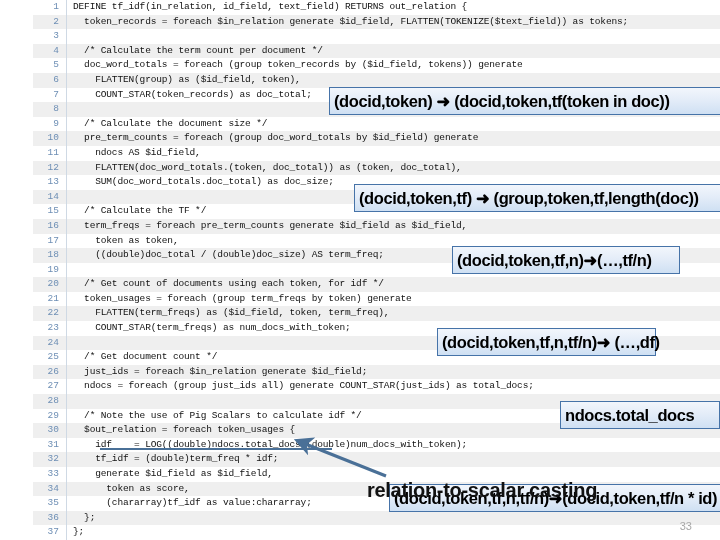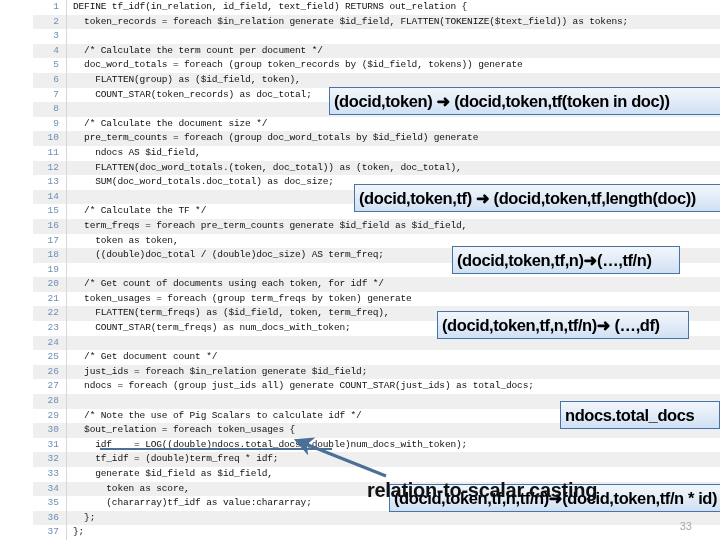--- a/index.html
+++ b/index.html
@@ -173,23 +173,23 @@
     <defs>
       <marker id="arrowhead" markerWidth="6" markerHeight="6" refX="4.6" refY="3" orient="auto" markerUnits="strokeWidth">
         <path d="M0,0 L6,3 L0,6 L1.6,3 z" fill="#4a7097"></path>
       </marker>
     </defs>
     <line x1="98" y1="42" x2="10" y2="7" stroke="#4a7097" stroke-width="3.2" marker-end="url(#arrowhead)"></line>
   </svg>
 
   <div id="callout-layer">
       <div class="callout" id="callout-tf-token-in-doc" style="left: 329px; top: 87px; width: 426px; height: 28px;"><span>(docid,token) ➜ (docid,token,tf(token in doc))</span></div>
-      <div class="callout" id="callout-length-doc" style="left: 354px; top: 184px; width: 370px; height: 28px;"><span>(docid,token,tf) ➜ (docid,token,tf,length(doc))</span></div>
+      <div class="callout" id="callout-length-doc" style="left: 354px; top: 184px; width: 370px; height: 28px;"><span>(docid,token,tf) ➜ (group,token,tf,length(doc))</span></div>
       <div class="callout" id="callout-tf-over-n" style="left: 452px; top: 246px; width: 228px; height: 28px;"><span>(docid,token,tf,n)➜(…,tf/n)</span></div>
-      <div class="callout" id="callout-df" style="left: 437px; top: 311px; width: 252px; height: 28px;"><span>(docid,token,tf,n,tf/n)➜ (…,df)</span></div>
+      <div class="callout" id="callout-df" style="left: 437px; top: 328px; width: 219px; height: 28px;"><span>(docid,token,tf,n,tf/n)➜ (…,df)</span></div>
       <div class="callout" id="callout-ndocs-total-docs" style="left: 512px; top: 401px; width: 160px; height: 28px; margin-left: 48px;"><span>ndocs.total_docs</span></div>
       <div class="callout" id="callout-tf-idf" style="left: 361px; top: 484px; width: 356px; height: 28px; margin-left: 28px;"><span>(docid,token,tf,n,tf/n)➜(docid,token,tf/n * id)</span></div>
     </div>
 
   <div id="label-layer">
       <div class="plain-label" id="label-relation-to-scalar" style="left: 367px; top: 479px;">relation-to-scalar casting</div>
     </div>
 
   <div id="slide-number">33</div>
 

